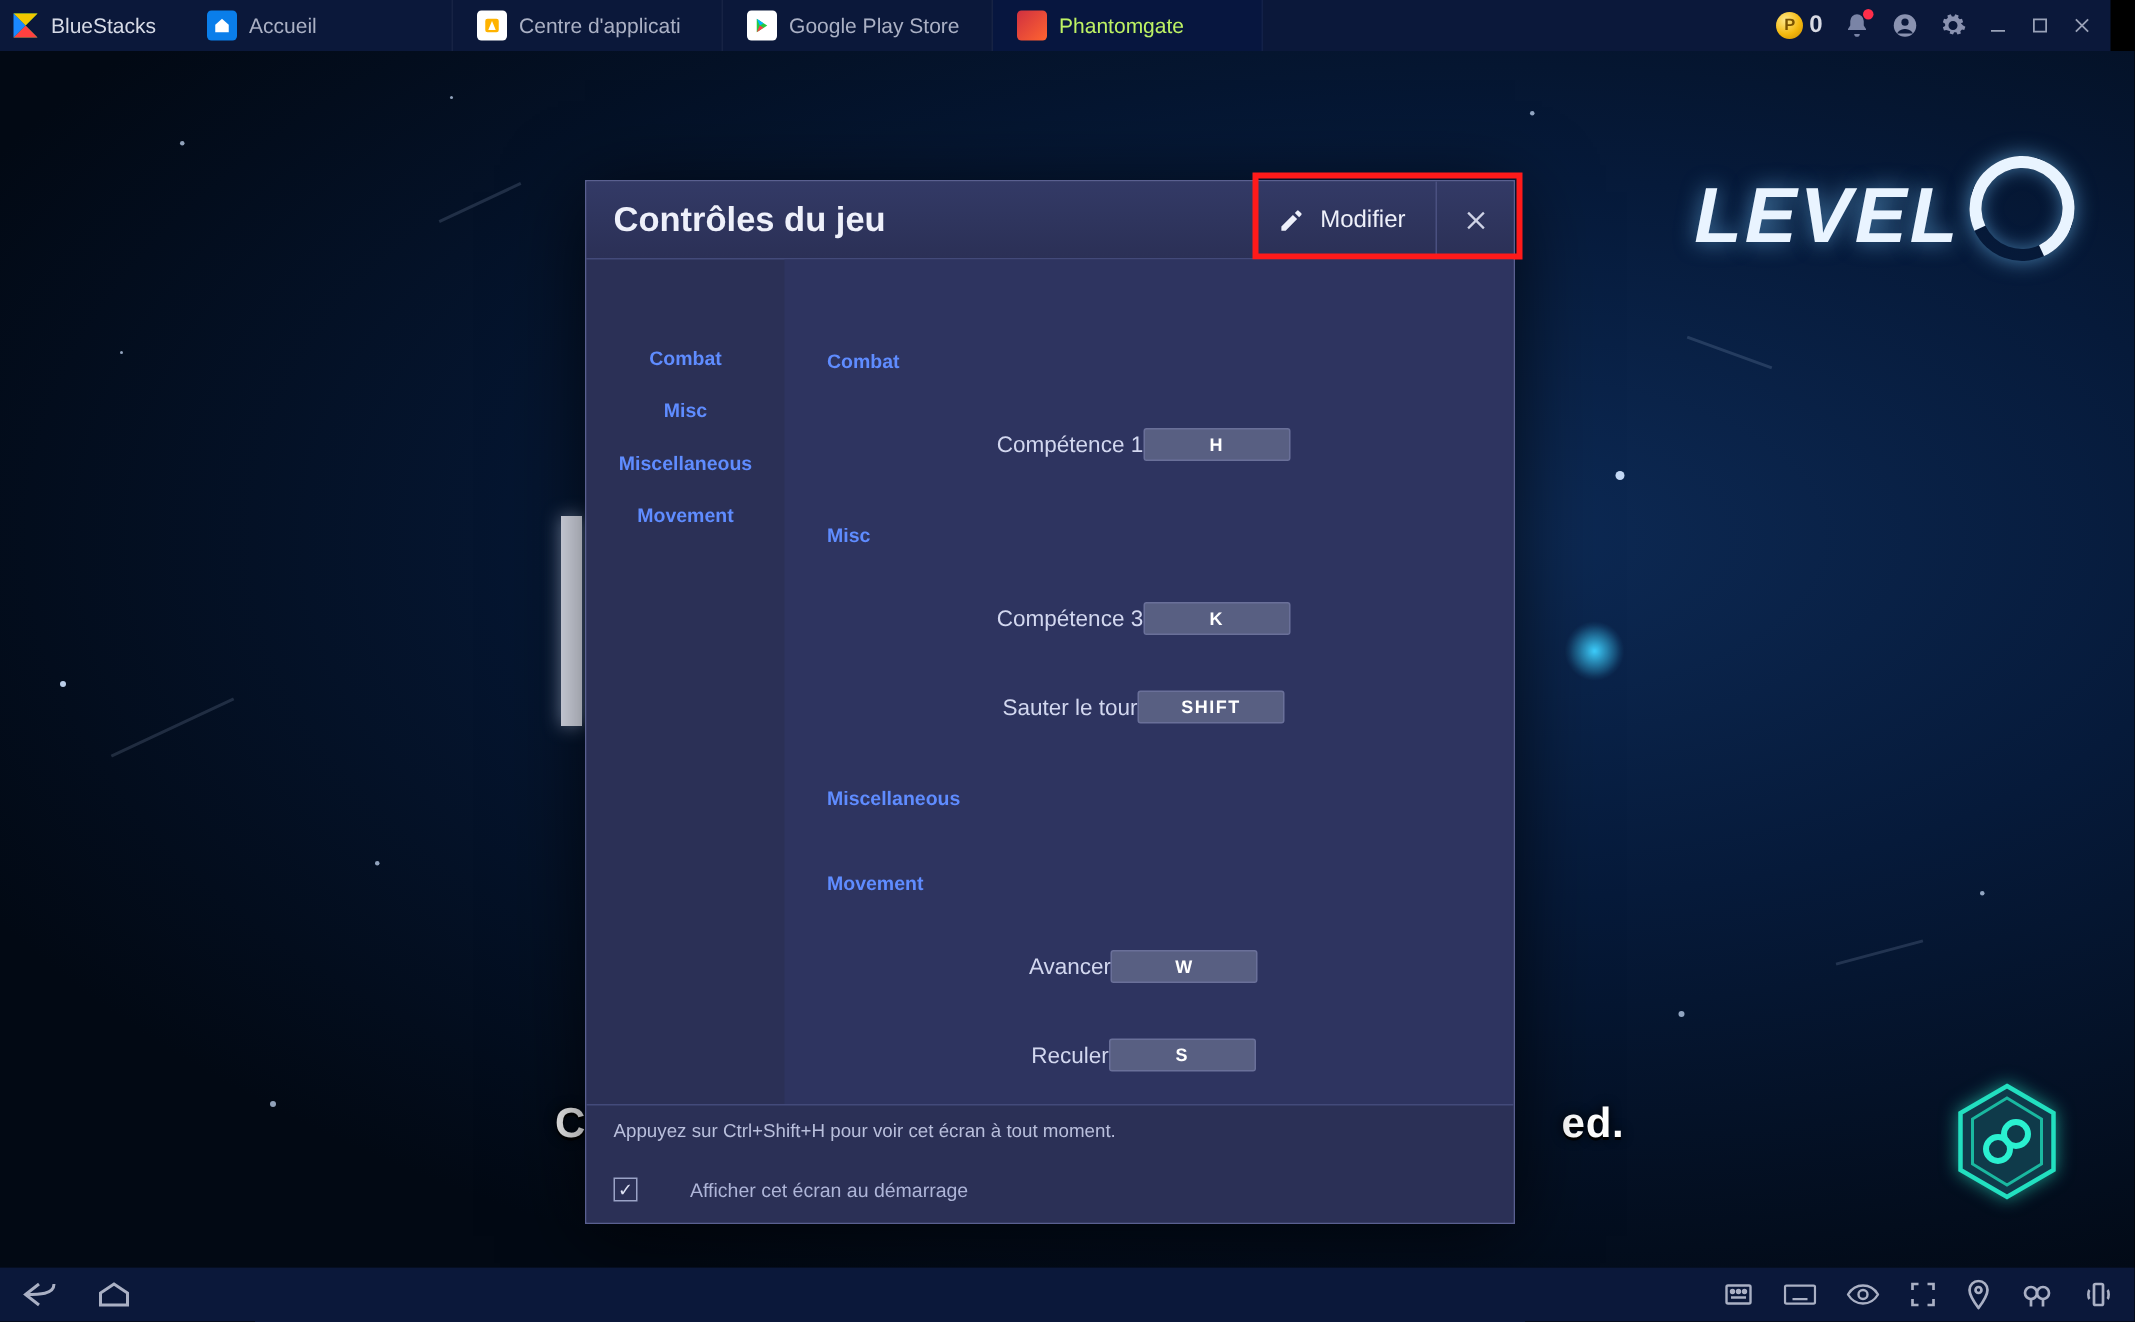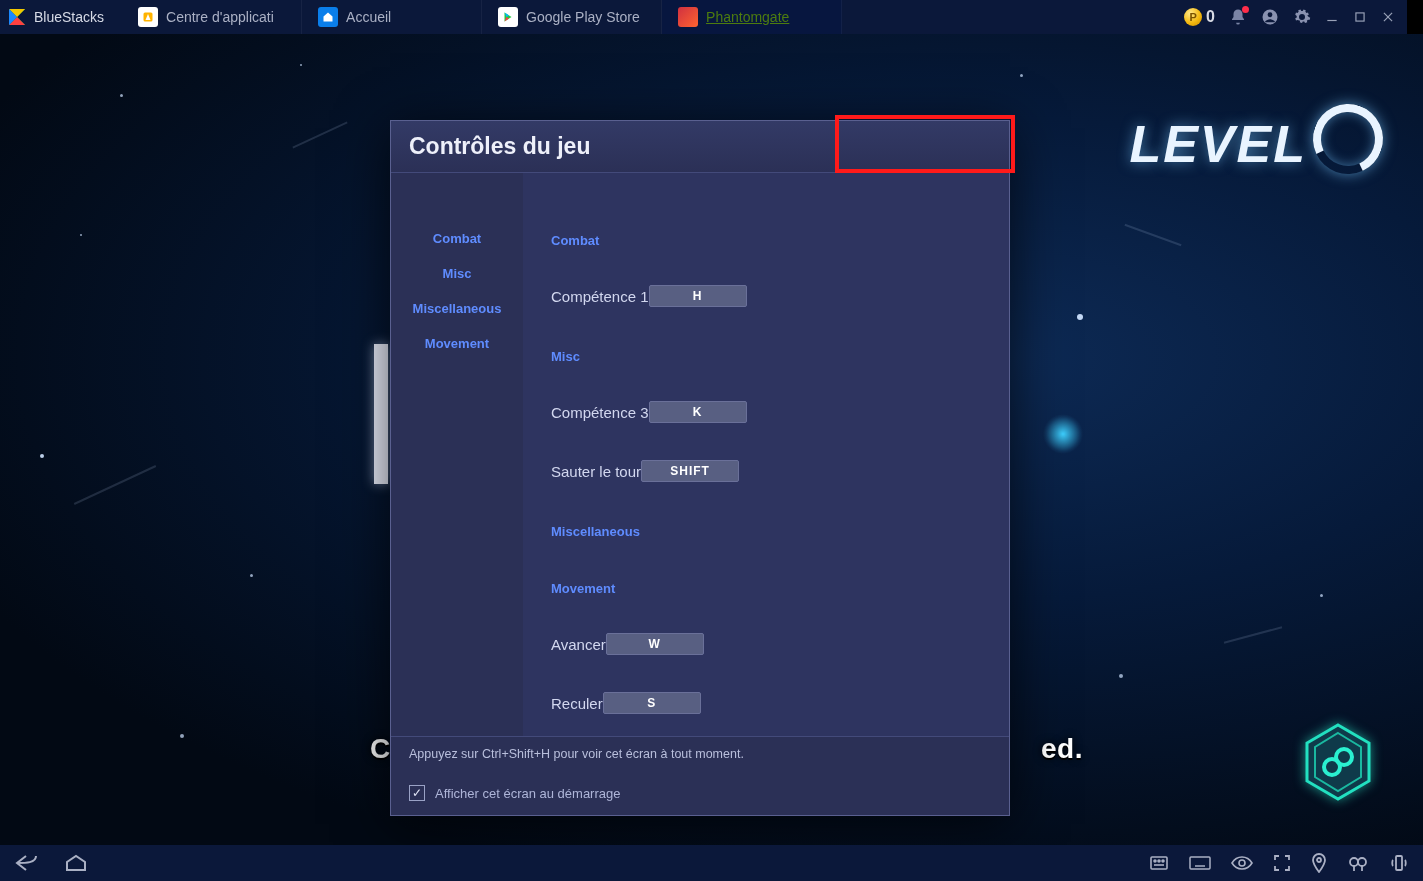--- a/index.html
+++ b/index.html
@@ -6,21 +6,21 @@
   html,body { width:1423px; height:881px; overflow:hidden; background:#000; }
   
   .topbar { position:absolute; top:0; left:0; right:16px; height:34px; background:#0b183a;
             display:flex; align-items:center; color:#cfd3e0; }
   .bs-logo { width:34px; height:34px; display:flex; align-items:center; justify-content:center; }
   .bs-name { font-size:14px; color:#d6dae6; margin-right:18px; }
   .tabs { display:flex; height:34px; align-items:stretch; }
   .tab { display:flex; align-items:center; gap:8px; padding:0 16px; color:#aab0c4;
          font-size:14px; border-right:1px solid rgba(255,255,255,.05); cursor:pointer;
          min-width:180px; }
-  .tab.active { background:#07163f; color:#4d7c0f;text-decoration:underline; }
+  .tab.active { background:#07163f; color:#bef264; }
   .tab .ticon { width:20px; height:20px; display:flex; align-items:center; justify-content:center; }
   .tab-home .ticon { background:#0a7eea; border-radius:3px; }
   .tab-apps .ticon { background:#fff; border-radius:3px; }
   .tab-play .ticon { background:#fff; border-radius:3px; }
   .tab-game .ticon { background:linear-gradient(135deg,#d03040,#ff6430); border-radius:3px; }
   .top-right { margin-left:auto; display:flex; align-items:center; gap:14px; padding-right:12px; }
   .coin { display:flex; align-items:center; gap:4px; color:#d8dae4; font-weight:600; }
   .coin-ic { width:18px; height:18px; border-radius:50%;
              background:radial-gradient(circle at 35% 30%, #ffe88a, #f4b90f 55%, #c98a00);
              display:flex; align-items:center; justify-content:center; font-size:11px; color:#7a5300; }
@@ -75,32 +75,32 @@
   .side-nav { width:132px; background:#2b3056; padding-top:48px; }
   .side-nav div { color:#5f8cff; font-size:13px; font-weight:600; text-align:center;
                   padding:10px 4px; cursor:pointer; }
   .content { flex:1; background:#2e3460; position:relative; overflow:hidden; }
   .content-inner { position:absolute; inset:0 14px 0 0; overflow-y:auto; padding:18px 22px 24px 28px; }
   .content-inner::-webkit-scrollbar { width:8px; }
   .content-inner::-webkit-scrollbar-thumb { background:#565f93; border-radius:4px; }
   .content-inner::-webkit-scrollbar-track { background:transparent; }
   .cat { color:#5f8cff; font-size:13px; font-weight:600; margin:42px 0 14px; }
   .cat:first-child { margin-top:42px; }
-  .row { display:flex; align-items:center; justify-content:flex-start;
+  .row { display:flex; align-items:center; justify-content:center;
          margin-bottom:14px;margin-top:37px; }
   .row .lbl { color:#d2d7ef; font-size:15px; }
   .key { min-width:98px; height:22px; background:#585f82; border:1px solid #6a7099;
          border-radius:2px; color:#fff; font-size:12px; font-weight:700; letter-spacing:1px;
          text-align:center; line-height:20px; padding:0 12px; cursor:pointer; }
   .modal-foot { border-top:1px solid #434a7a; padding:10px 18px 14px; background:#2b3056; }
   .modal-foot .hint { font-size:12.5px; color:#b9bfdc; margin-bottom:24px; }
   .chk-row { display:flex; align-items:center; gap:10px; }
   .chk { width:16px; height:16px; border:1px solid #9aa2c6; display:flex; align-items:center;
          justify-content:center; color:#dfe3f5; font-size:12px; cursor:pointer; }
-  .chk-label { font-size:13px; color:#aeb5d8; }
+  .chk-label { font-size:13px; color:#aeb5d8;margin-left:25px; }
   
   .bottombar { position:absolute; left:0; right:0; bottom:0; height:36px;
                background:#0b183a; display:flex; align-items:center; padding:0 14px;
                color:#aab0c4; }
   .bottombar .nav-left { display:flex; gap:24px; }
   .bottombar .nav-right { margin-left:auto; display:flex; gap:20px; align-items:center; }
   .bic { cursor:pointer; display:flex; align-items:center; justify-content:center; }
   .bic svg { display:block; }
 </style>
 </head>
@@ -111,36 +111,36 @@
     <svg width="24" height="24" viewBox="0 0 24 24">
       <path d="M4 4 H20 L12 12 L20 20 H4 L12 12 Z" fill="#2ad04a"></path>
       <path d="M4 4 H20 L12 12 Z" fill="#f3c700"></path>
       <path d="M4 20 H20 L12 12 Z" fill="#ff4040"></path>
       <path d="M4 4 L12 12 L4 20 Z" fill="#1a88ff"></path>
     </svg>
   </div>
   <div class="bs-name">BlueStacks</div>
 
   <div class="tabs">
+    <div class="tab tab-home">
+      <span class="ticon">
+        <svg width="12" height="12" viewBox="0 0 24 24" fill="#fff">
+            <path d="M3 11 L12 3 L21 11 V21 H3 Z"></path>
+          </svg>
+      </span>
+      <span>Accueil</span>
+    </div>
     <div class="tab tab-apps">
       <span class="ticon">
         <svg width="12" height="12" viewBox="0 0 24 24">
             <rect x="3" y="3" width="18" height="18" rx="3" fill="#ffb300"></rect>
             <polygon points="12,6 7,18 17,18" fill="#fff"></polygon>
           </svg>
       </span>
       <span>Centre d'applicati</span>
-    </div>
-    <div class="tab tab-home">
-      <span class="ticon">
-        <svg width="12" height="12" viewBox="0 0 24 24" fill="#fff">
-            <path d="M3 11 L12 3 L21 11 V21 H3 Z"></path>
-          </svg>
-      </span>
-      <span>Accueil</span>
     </div>
     <div class="tab tab-play">
       <span class="ticon">
         <svg width="12" height="12" viewBox="0 0 24 24">
             <polygon points="5,3 19,12 5,21" fill="#27c840"></polygon>
             <polygon points="5,3 14,9 9,12" fill="#00b7ff"></polygon>
             <polygon points="5,21 14,15 9,12" fill="#ff3a44"></polygon>
           </svg>
       </span>
       <span>Google Play Store</span>
@@ -228,20 +228,34 @@
       <g stroke="#2af0d0" stroke-width="4" fill="none">
         <circle cx="29" cy="44" r="8"></circle>
           <circle cx="41" cy="34" r="8"></circle>
       </g>
     </svg>
   </div>
 
   <div class="modal">
     <div class="modal-head" style="position:relative">
       <div class="modal-title">Contrôles du jeu</div>
+      <div class="modal-actions">
+        <div class="modify-btn">
+          <svg width="18" height="18" viewBox="0 0 24 24" fill="#eef0fa">
+              <path d="M3 17.25V21h3.75L17 10.75l-3.75-3.75L3 17.25zM20.7 7.04a1 1 0 0 0 0-1.41l-2.34-2.34a1 1 0 0 0-1.41 0L15 5.24 18.76 9l1.95-1.96z"></path>
+            </svg>
+          <span>Modifier</span>
+        </div>
+        <div class="close-btn">
+          <svg width="18" height="18" viewBox="0 0 24 24" stroke="#cfd3e6" stroke-width="2">
+              <line x1="5" y1="5" x2="19" y2="19"></line>
+              <line x1="19" y1="5" x2="5" y2="19"></line>
+            </svg>
+        </div>
+      </div>
       <div class="highlight-box"></div>
     </div>
 
     <div class="modal-body">
       <div class="side-nav">
         <div>Combat</div>
         <div>Misc</div>
         <div>Miscellaneous</div>
         <div>Movement</div>
       </div>

